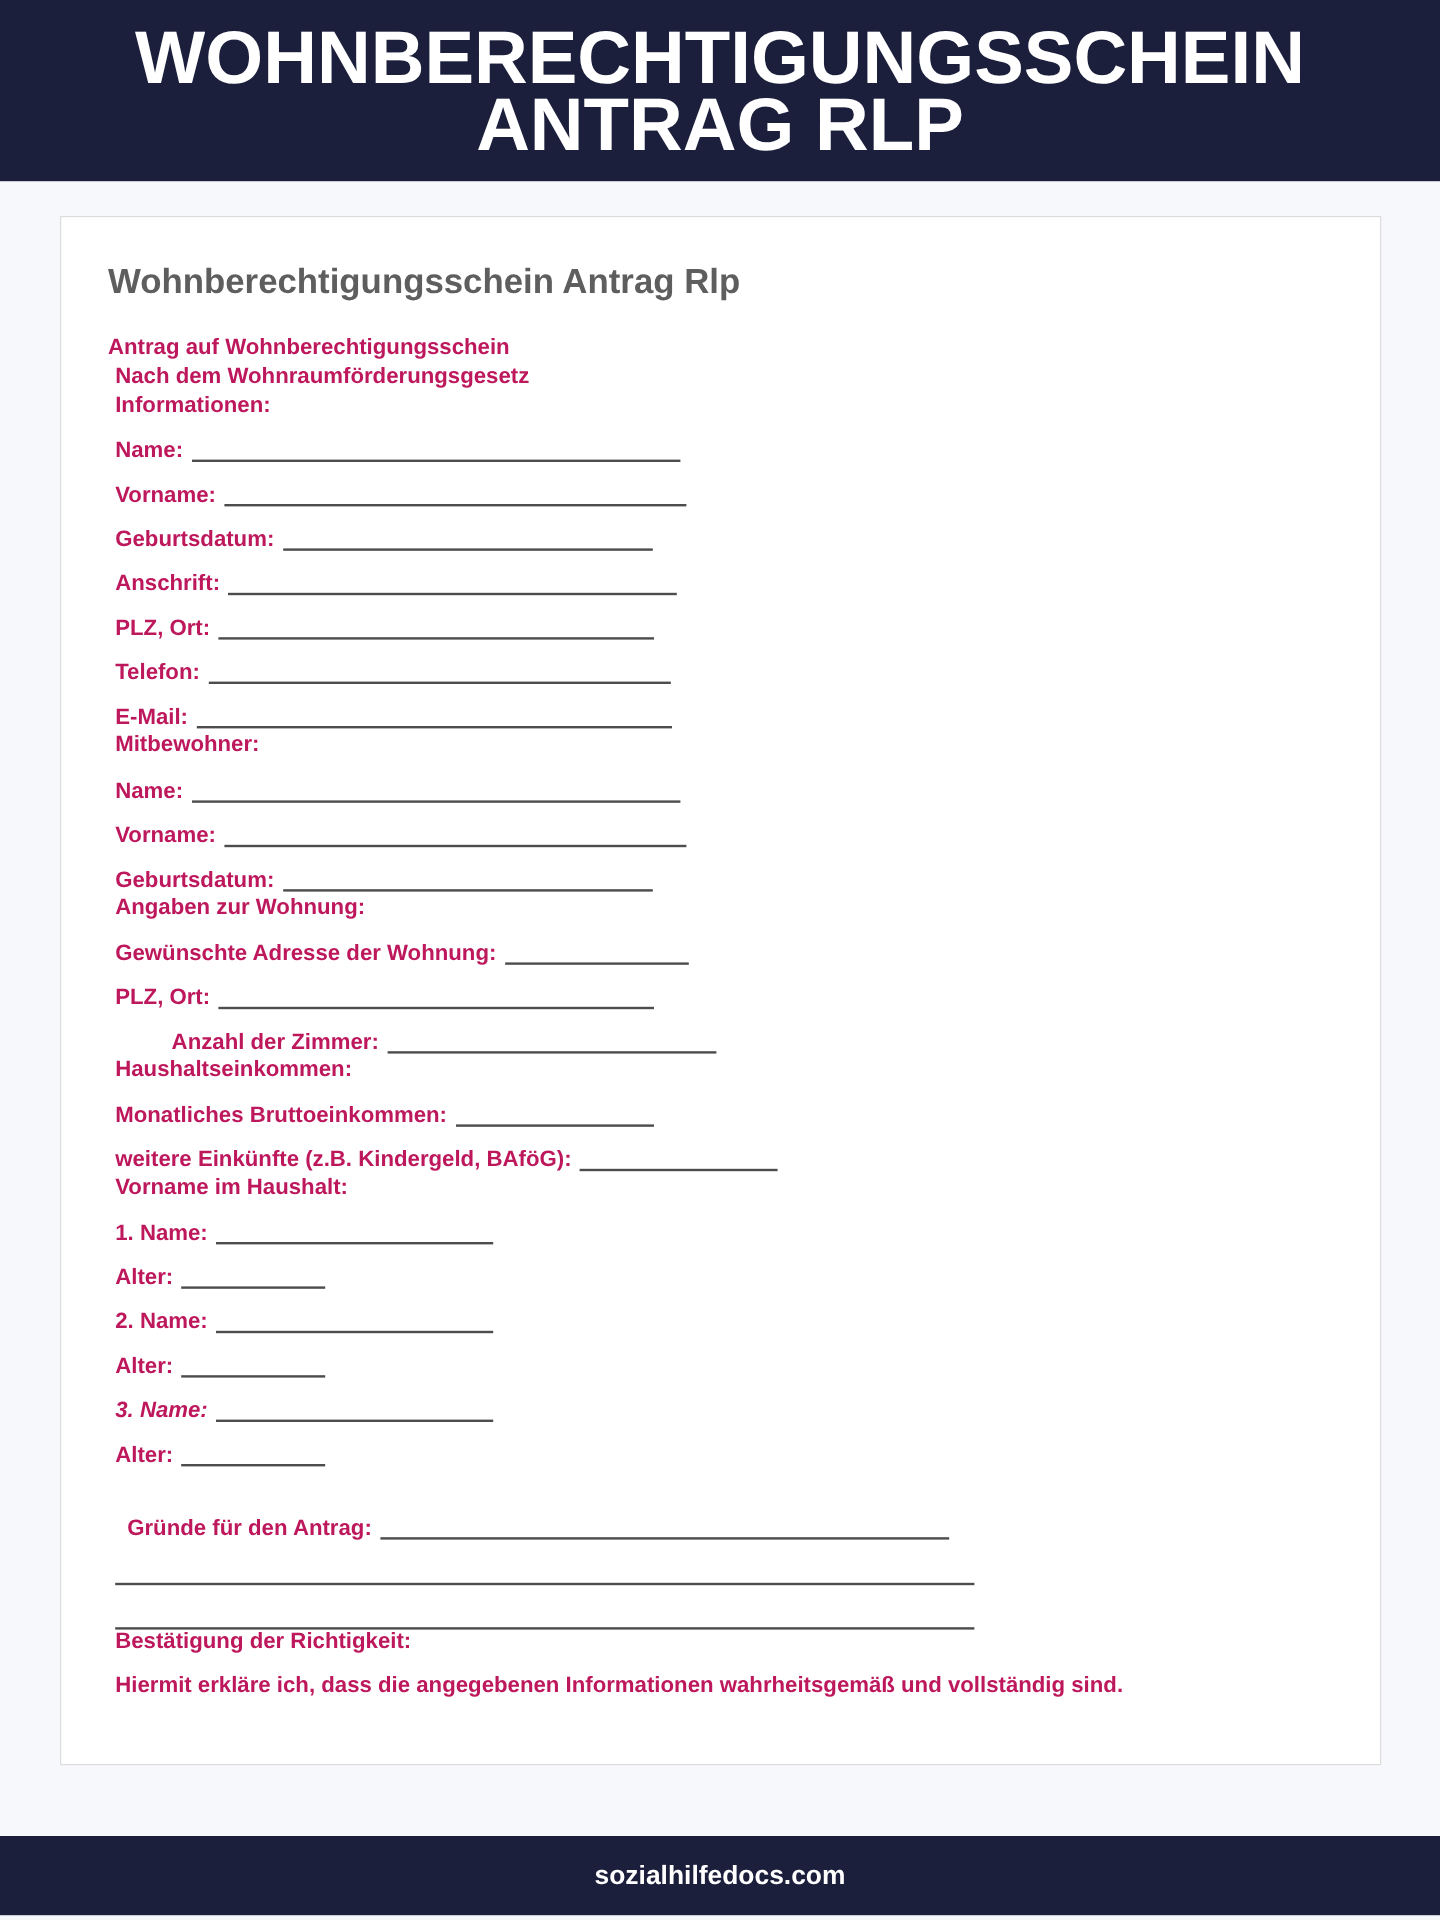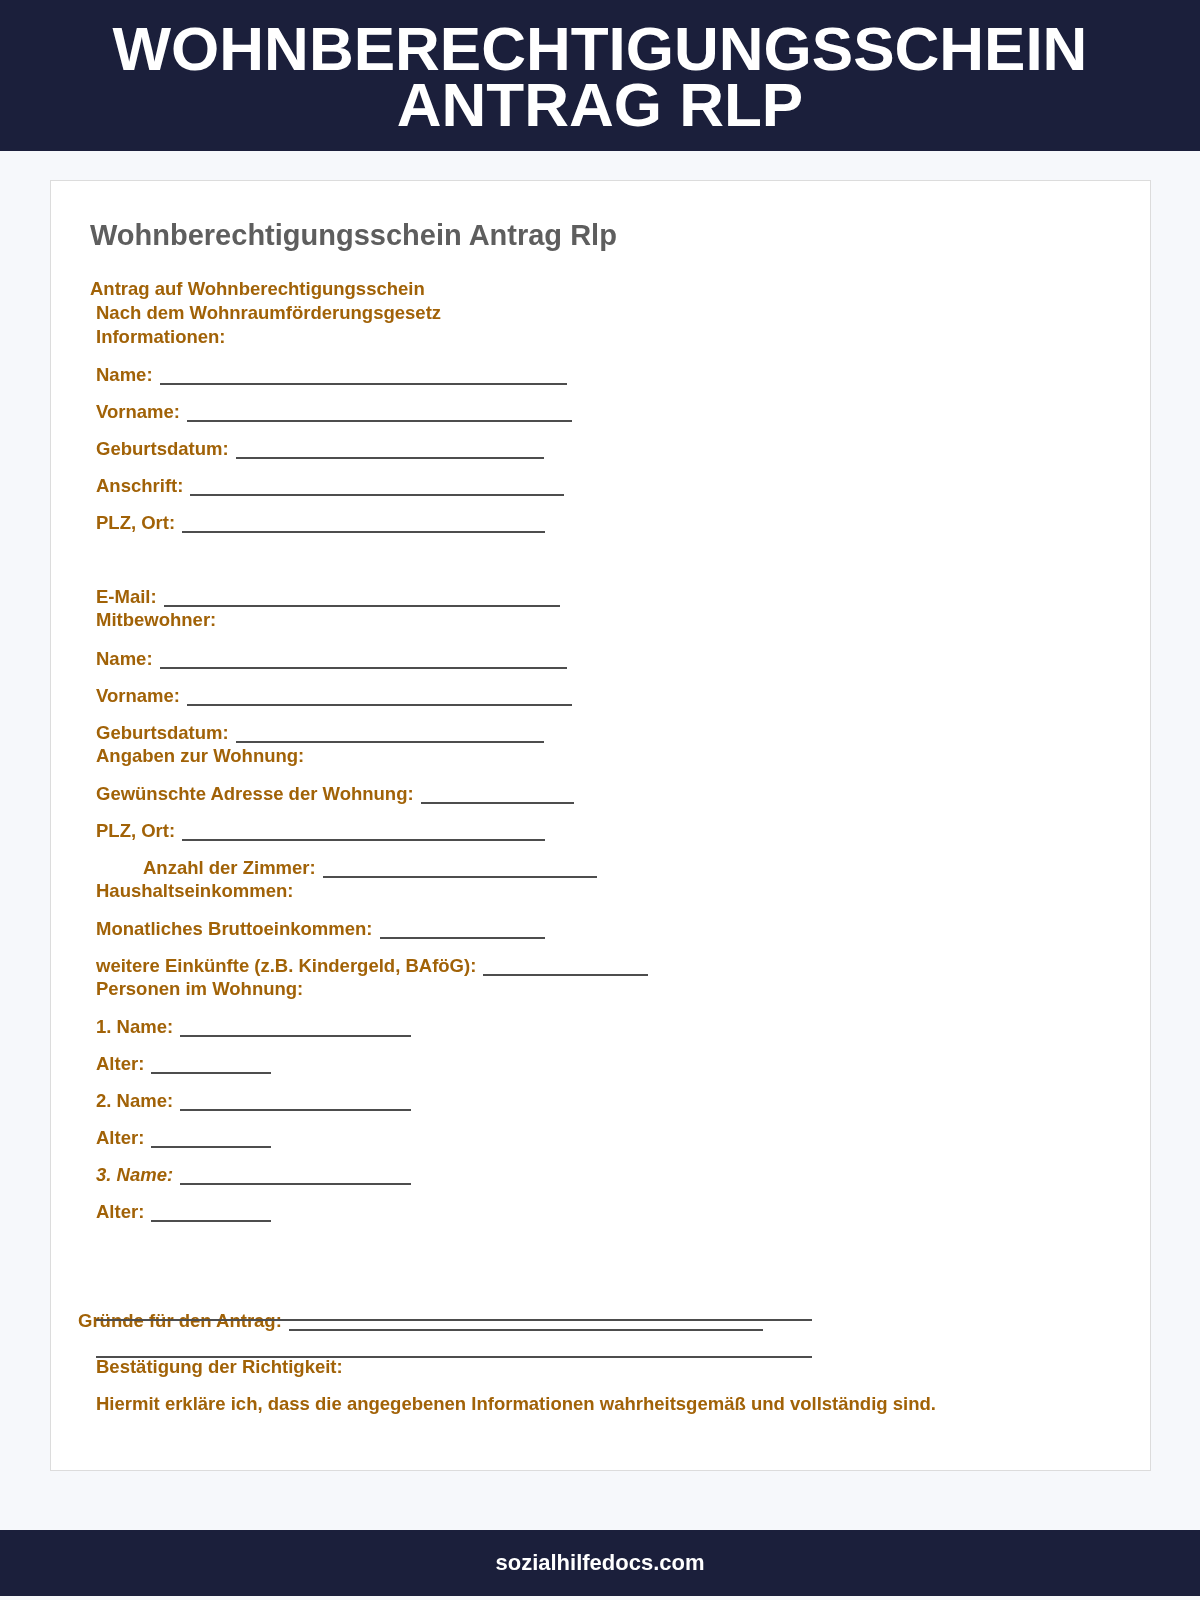--- a/index.html
+++ b/index.html
@@ -32,21 +32,21 @@
       background: #ffffff;
       border: 1px solid #dcdcdc;
     }
     .doc-title {
       position: absolute; left: 39px; top: 38px;
       font-size: 29px; font-weight: bold; color: #5e5e5e;
       white-space: nowrap;
     }
     .line {
       position: absolute;
-      font-size: 18.5px; font-weight: bold; color: #a16207;
+      font-size: 18.5px; font-weight: bold; color: #be185d;
       white-space: nowrap;
     }
     .blank {
       display: inline-block;
       border-bottom: 2px solid #4d4d4d;
       height: 18px;
       vertical-align: baseline;
       margin-left: 7px;
       position: relative; top: 4px;
     }
@@ -82,20 +82,23 @@
   </div>
   <div class="line" style="left:45px; top:256px;">
     <span>Geburtsdatum:</span><span class="blank" style="width:308px;"></span>
   </div>
   <div class="line" style="left:45px; top:293px;">
     <span>Anschrift:</span><span class="blank" style="width:374px;"></span>
   </div>
   <div class="line" style="left:45px; top:330px;">
     <span>PLZ, Ort:</span><span class="blank" style="width:363px;"></span>
   </div>
+  <div class="line" style="left:45px; top:367px;">
+    <span>Telefon:</span><span class="blank" style="width:385px;"></span>
+  </div>
   <div class="line" style="left:45px; top:404px;">
     <span>E-Mail:</span><span class="blank" style="width:396px;"></span>
   </div>
 
   <div class="line" style="left:45px; top:428px;">Mitbewohner:</div>
   <div class="line" style="left:45px; top:466px;">
     <span>Name:</span><span class="blank" style="width:407px;"></span>
   </div>
   <div class="line" style="left:45px; top:503px;">
     <span>Vorname:</span><span class="blank" style="width:385px;"></span>
@@ -116,41 +119,41 @@
   </div>
 
   <div class="line" style="left:45px; top:699px;">Haushaltseinkommen:</div>
   <div class="line" style="left:45px; top:773px;">
     <span>weitere Einkünfte (z.B. Kindergeld, BAföG):</span><span class="blank" style="width:165px;"></span>
   </div>
   <div class="line" style="left:45px; top:736px;">
     <span>Monatliches Bruttoeinkommen:</span><span class="blank" style="width:165px;"></span>
   </div>
 
-  <div class="line" style="left:45px; top:797px;">Personen im Wohnung:</div>
+  <div class="line" style="left:45px; top:797px;">Vorname im Haushalt:</div>
   <div class="line" style="left:45px; top:834px;">
     <span>1. Name:</span><span class="blank" style="width:231px;"></span>
   </div>
   <div class="line" style="left:45px; top:871px;">
     <span>Alter:</span><span class="blank" style="width:120px;"></span>
   </div>
   <div class="line" style="left:45px; top:908px;">
     <span>2. Name:</span><span class="blank" style="width:231px;"></span>
   </div>
   <div class="line" style="left:45px; top:945px;">
     <span>Alter:</span><span class="blank" style="width:120px;"></span>
   </div>
   <div class="line" style="left:45px; top:982px;font-style:italic;">
     <span>3. Name:</span><span class="blank" style="width:231px;"></span>
   </div>
   <div class="line" style="left:45px; top:1019px;">
     <span>Alter:</span><span class="blank" style="width:120px;"></span>
   </div>
 
-  <div class="line" style="left:27px; top:1080px;margin-top:48px;">
+  <div class="line" style="left:55px; top:1080px;">
     <span>Gründe für den Antrag:</span><span class="blank" style="width:474px;"></span>
   </div>
   <div class="line" style="left:45px; top:1118px;">
     <span class="blank" style="width:716px; margin-left:0;"></span>
   </div>
   <div class="line" style="left:45px; top:1155px;">
     <span class="blank" style="width:716px; margin-left:0;"></span>
   </div>
 
   <div class="line" style="left:45px; top:1175px;">Bestätigung der Richtigkeit:</div>

